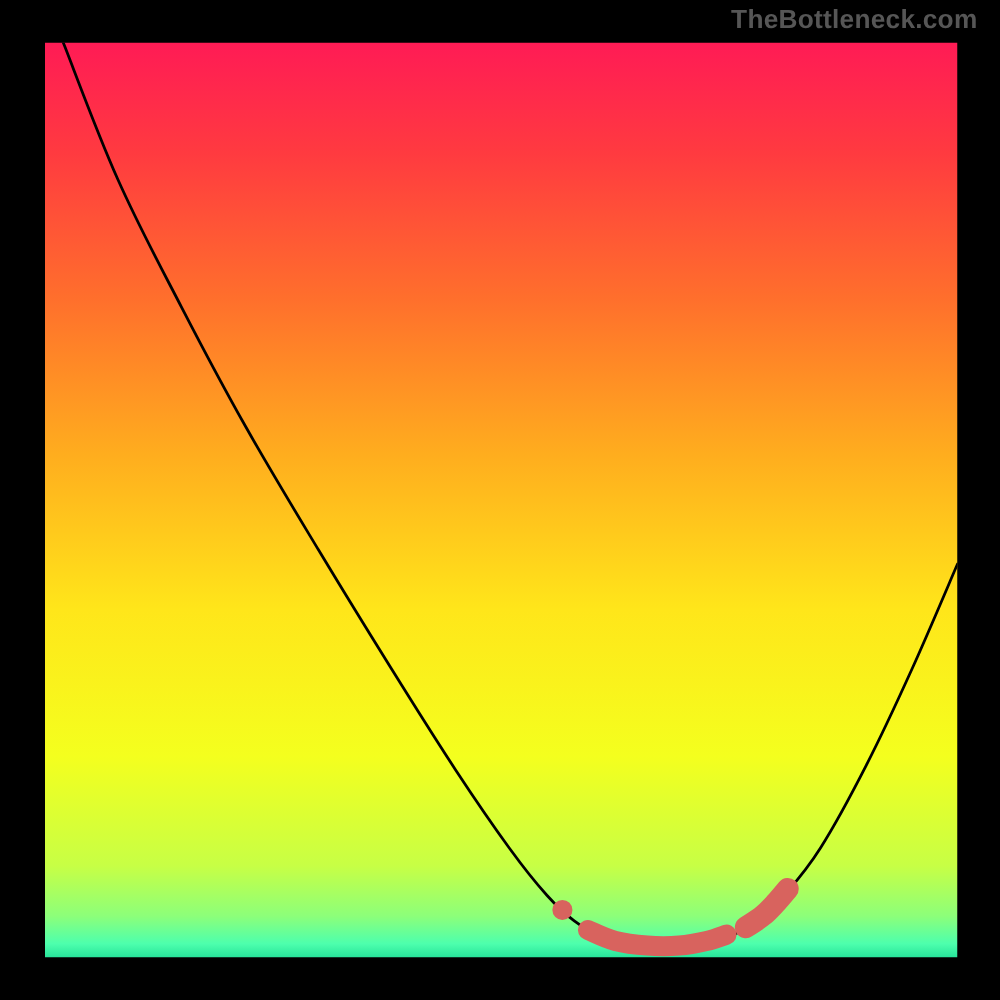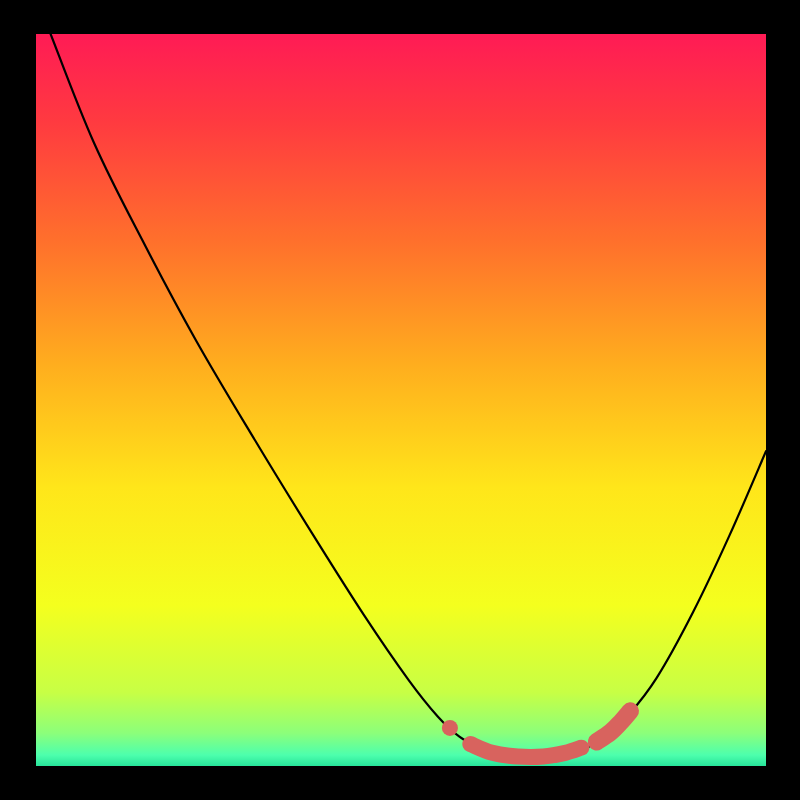--- a/index.html
+++ b/index.html
@@ -25,20 +25,21 @@
     left: 36px;
     top: 34px;
     width: 730px;
     height: 732px;
   }
   svg { display: block; }
 </style>
 </head>
 <body>
 <div class="outer">
+  <div class="attribution">TheBottleneck.com</div>
   <div class="plot-wrap">
     <svg id="plot-svg" width="730" height="732" viewBox="0 0 730 732">
         <defs>
           <linearGradient id="bg-grad" x1="0" y1="0" x2="0" y2="1">
             <stop offset="0%" stop-color="#ff1b55"></stop>
             <stop offset="12%" stop-color="#ff3a40"></stop>
             <stop offset="28.000000000000004%" stop-color="#ff6f2c"></stop>
             <stop offset="45%" stop-color="#ffad1e"></stop>
             <stop offset="62%" stop-color="#ffe61a"></stop>
             <stop offset="78%" stop-color="#f4ff1e"></stop>

